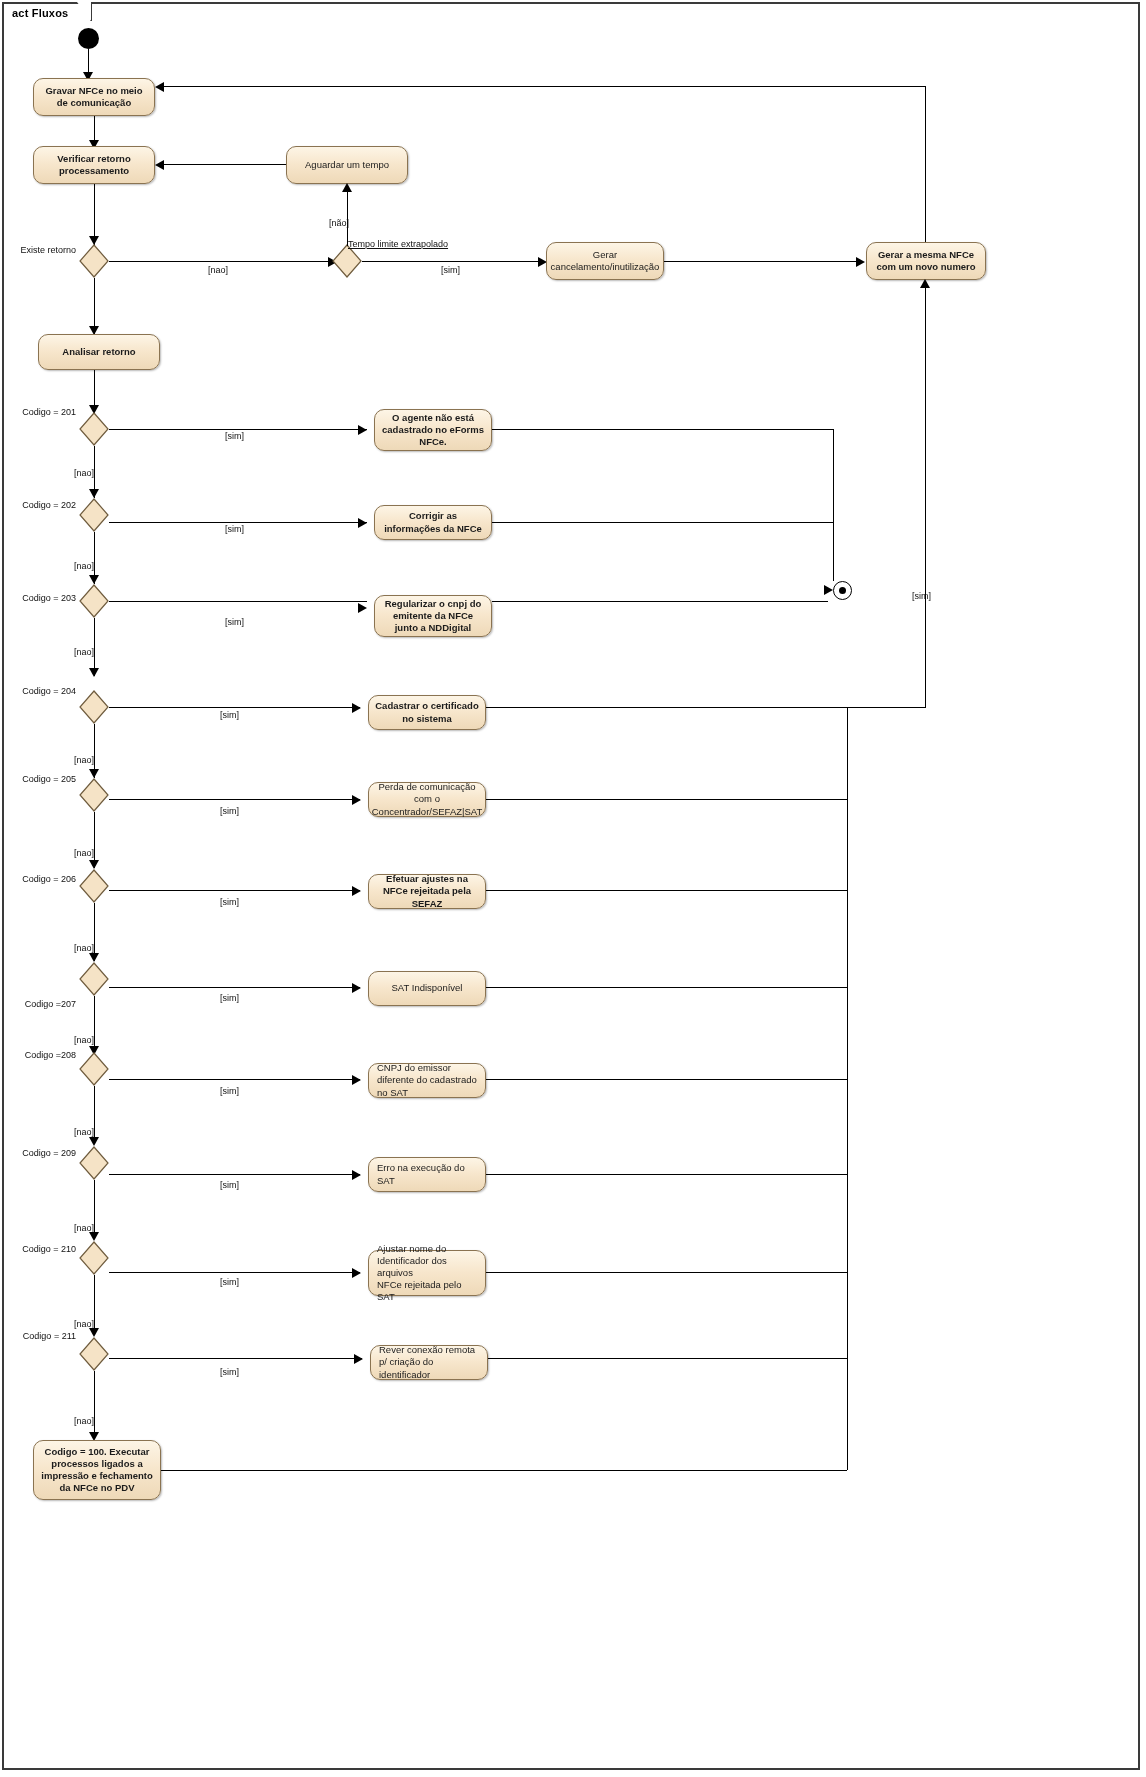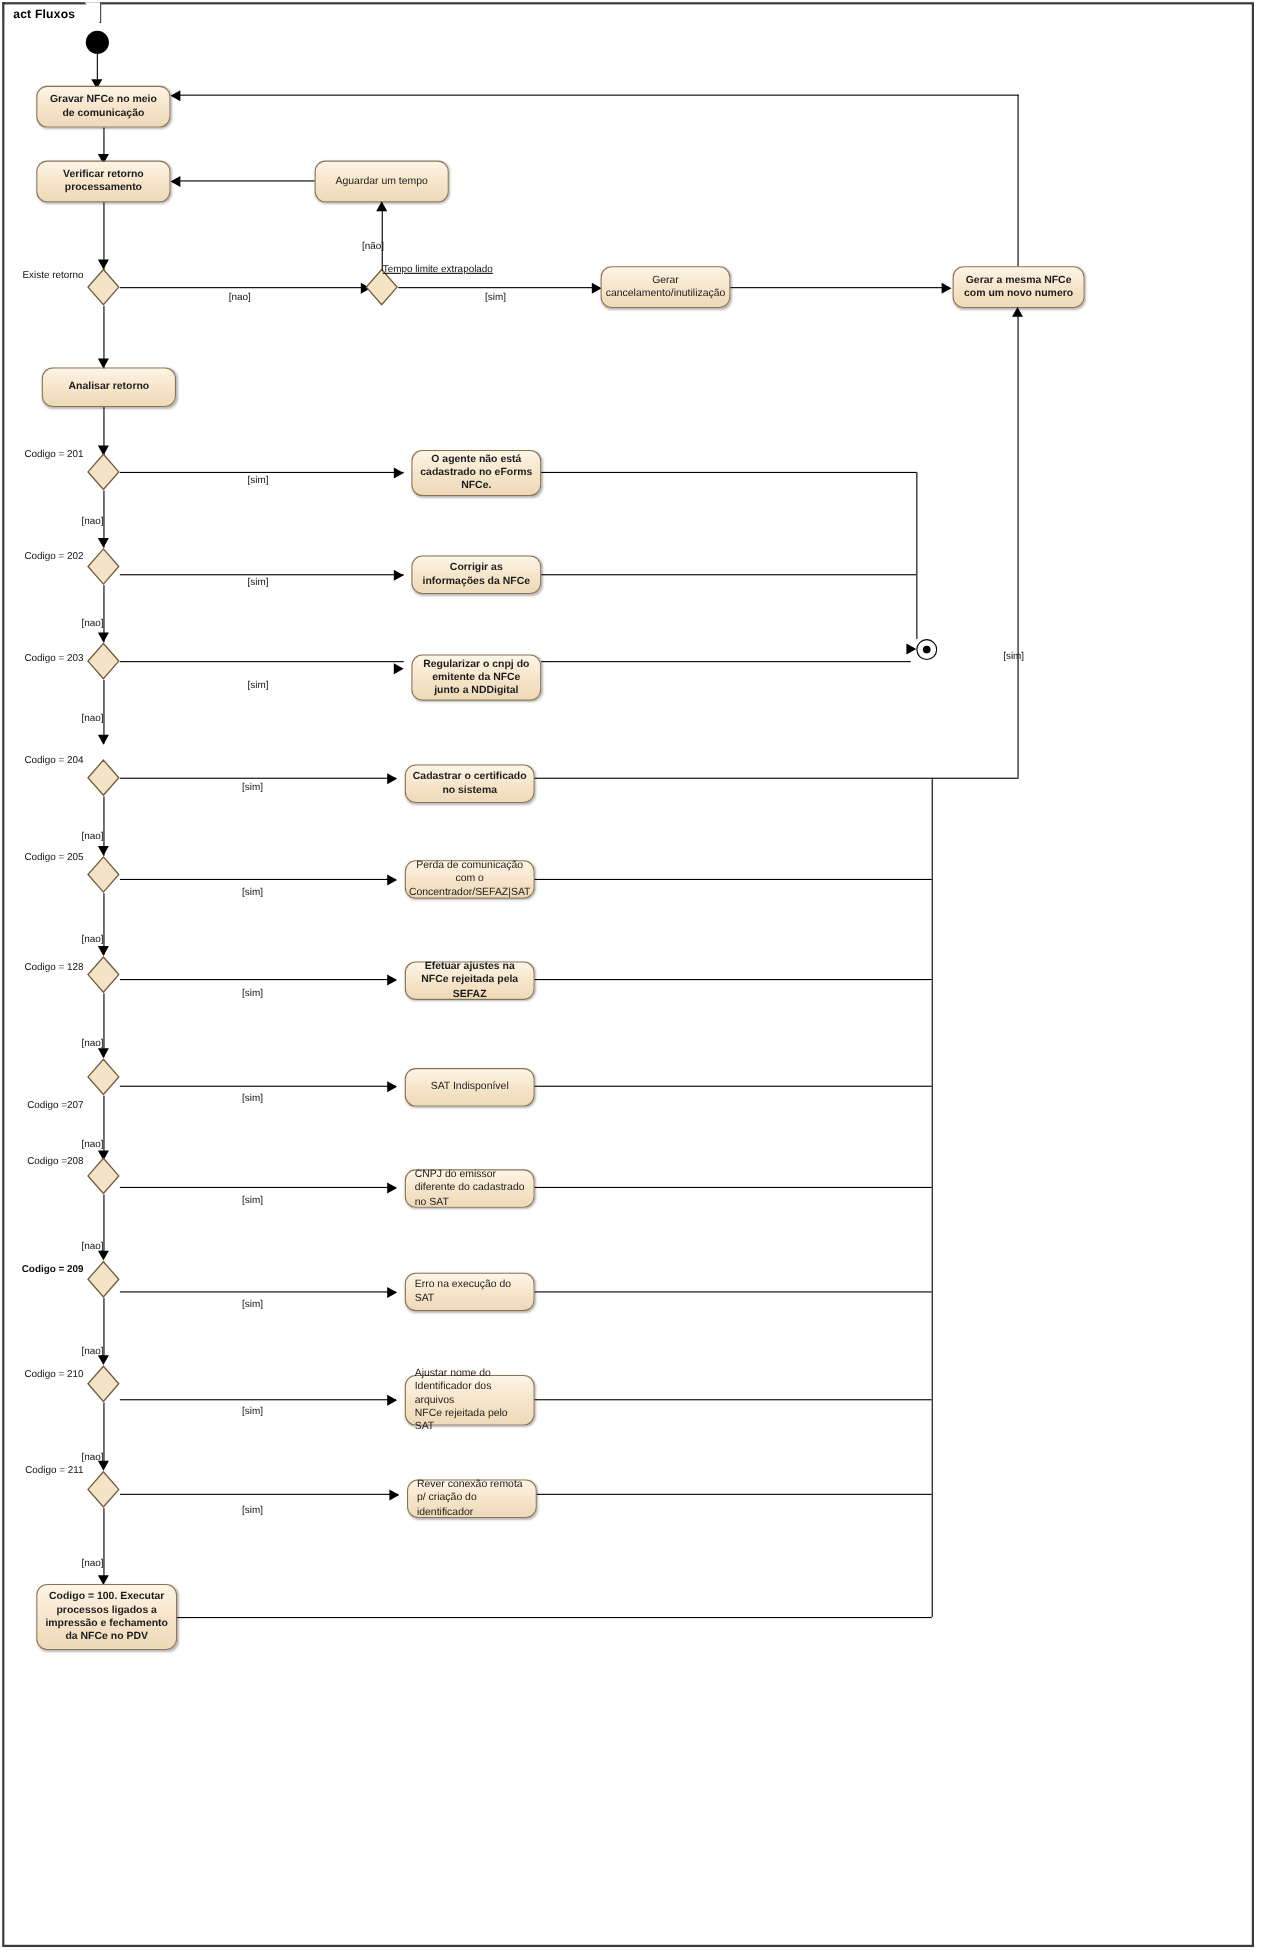--- a/index.html
+++ b/index.html
@@ -214,21 +214,21 @@
   <div class="arr arr-d" style="left:89px;top:860px;"></div>
   <div class="act" style="left:368px;top:782px;width:118px;height:35px;">
     <span>Perda de comunicação com o Concentrador/SEFAZ|SAT</span>
   </div>
 
   <div class="dec" style="left:79px;top:869px;">
     <svg width="30" height="34" viewBox="0 0 30 34">
         <polygon points="15,1 29,17 15,33 1,17" fill="#f5e3c6" stroke="#6f5c3e" stroke-width="1.2"></polygon>
       </svg>
   </div>
-  <div class="lbl r" style="left:0px;top:875px;width:76px;">Codigo = 128</div>
+  <div class="lbl r" style="left:0px;top:875px;width:76px;">Codigo = 206</div>
   <div class="ln lnh" style="left:109px;top:890px;width:251px;"></div>
   <div class="arr arr-r" style="left:352px;top:886px;"></div>
   <div class="lbl" style="left:220px;top:898px;">[sim]</div>
   <div class="lbl" style="left:74px;top:944px;">[nao]</div>
   <div class="ln lnv" style="left:94px;top:903px;height:58px;"></div>
   <div class="arr arr-d" style="left:89px;top:953px;"></div>
   <div class="act bold" style="left:368px;top:874px;width:118px;height:35px;">
     <span>Efetuar ajustes na NFCe rejeitada pela SEFAZ</span>
   </div>
 
@@ -262,21 +262,21 @@
   <div class="arr arr-d" style="left:89px;top:1137px;"></div>
   <div class="act left" style="left:368px;top:1063px;width:118px;height:35px;padding-left:8px;">
     <span>CNPJ do emissor diferente do cadastrado no SAT</span>
   </div>
 
   <div class="dec" style="left:79px;top:1146px;">
     <svg width="30" height="34" viewBox="0 0 30 34">
         <polygon points="15,1 29,17 15,33 1,17" fill="#f5e3c6" stroke="#6f5c3e" stroke-width="1.2"></polygon>
       </svg>
   </div>
-  <div class="lbl r" style="left:0px;top:1149px;width:76px;font-weight:bold;">Codigo = 209</div>
+  <div class="lbl r" style="left:0px;top:1149px;width:76px;">Codigo = 209</div>
   <div class="ln lnh" style="left:109px;top:1174px;width:251px;"></div>
   <div class="arr arr-r" style="left:352px;top:1170px;"></div>
   <div class="lbl" style="left:220px;top:1181px;">[sim]</div>
   <div class="lbl" style="left:74px;top:1224px;">[nao]</div>
   <div class="ln lnv" style="left:94px;top:1180px;height:56px;"></div>
   <div class="arr arr-d" style="left:89px;top:1232px;"></div>
   <div class="act left" style="left:368px;top:1157px;width:118px;height:35px;padding-left:8px;">
     <span>Erro na execução do SAT</span>
   </div>
 

